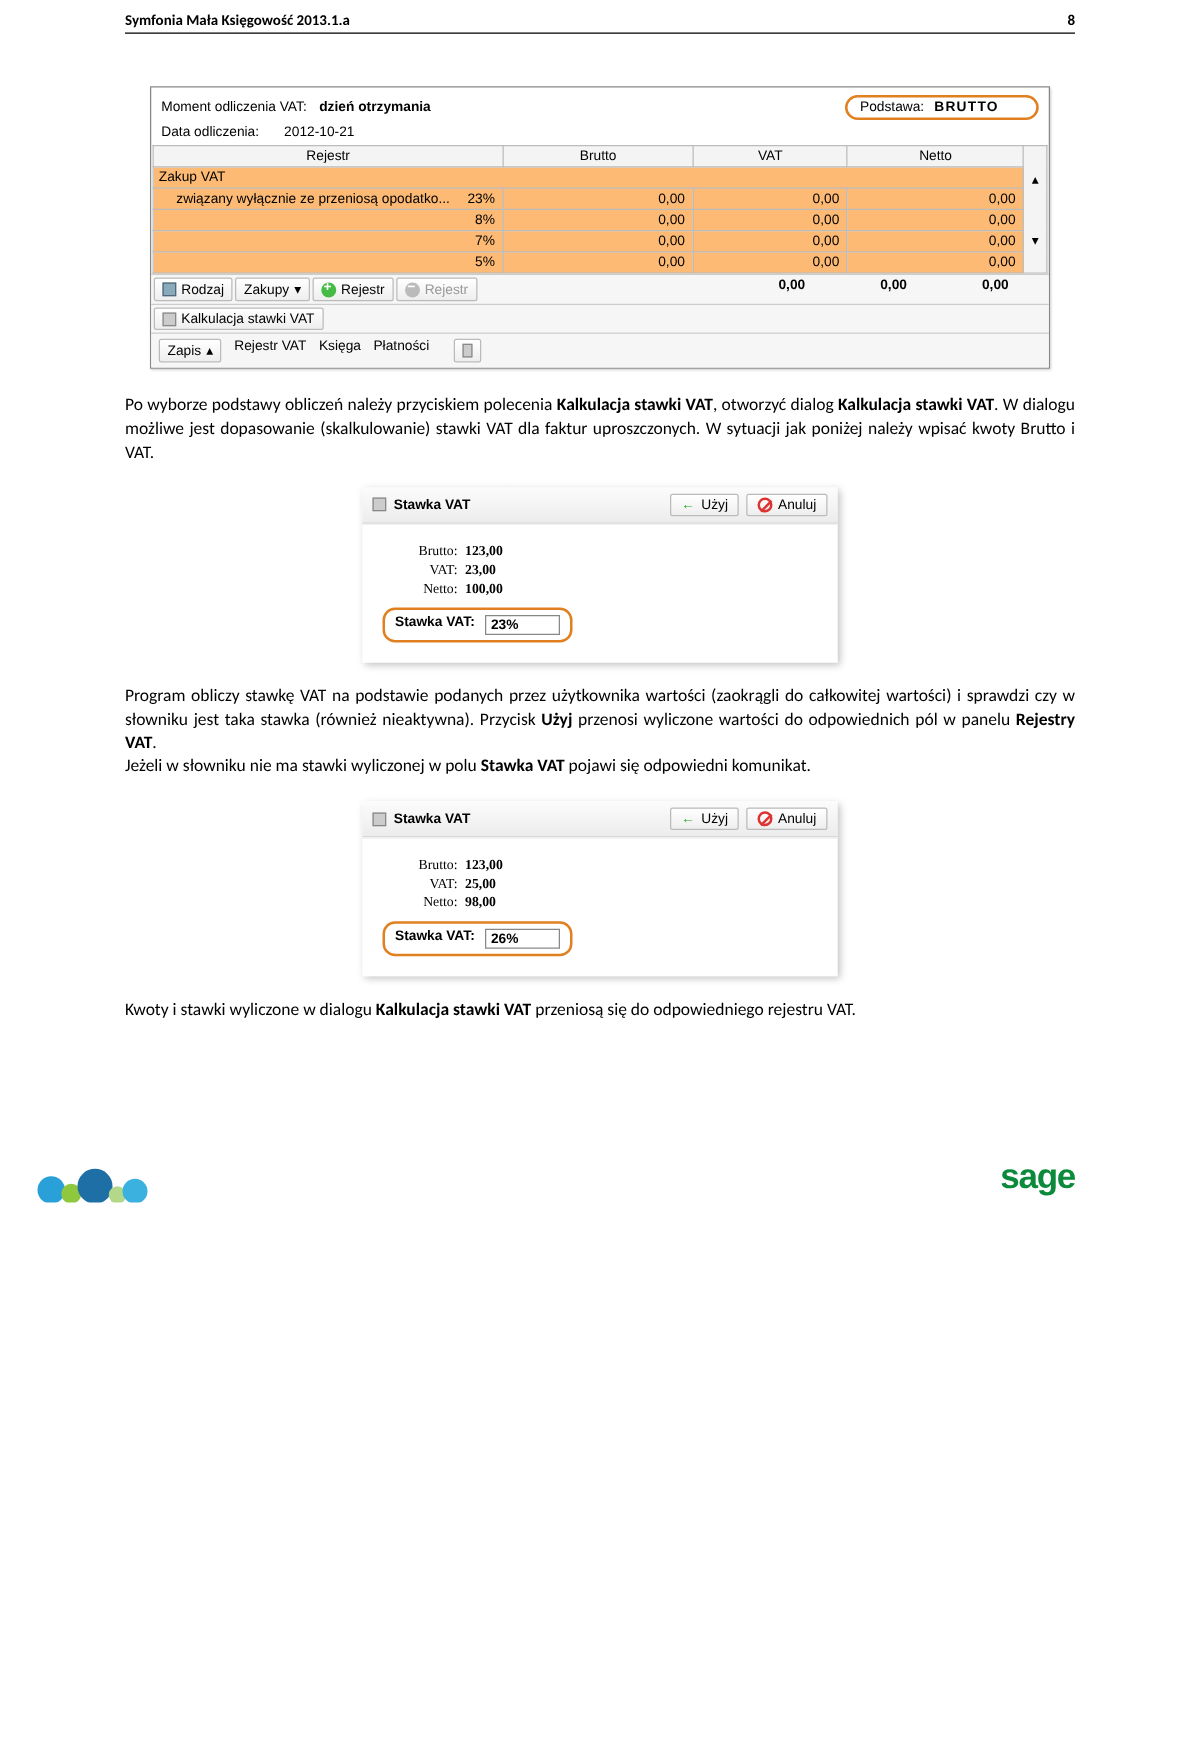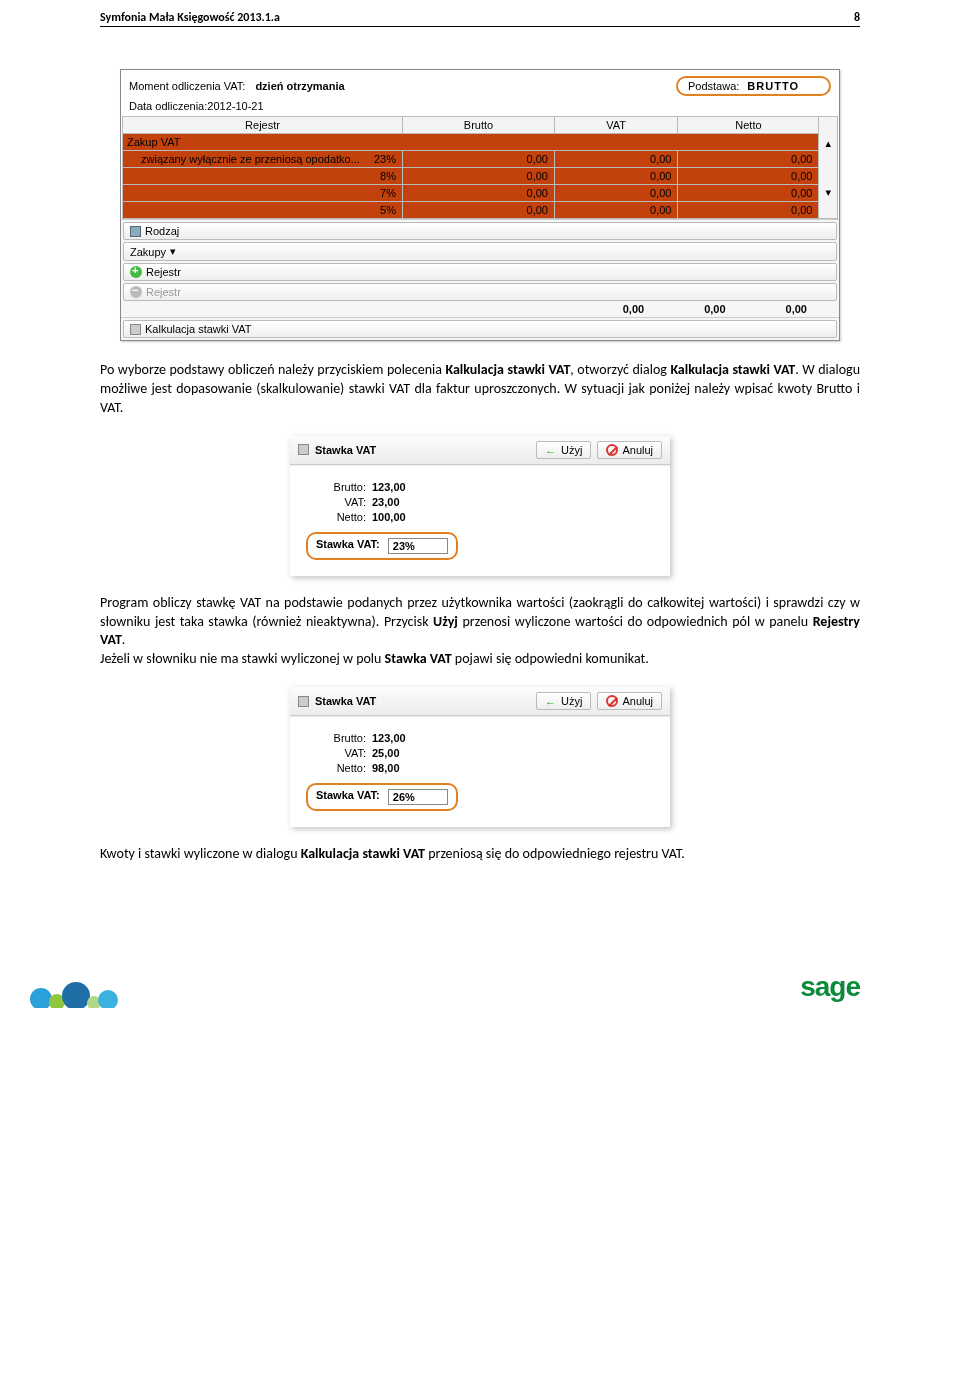--- a/index.html
+++ b/index.html
@@ -7,29 +7,29 @@
   .page { padding: 12px 100px 40px 100px; }
   .header-bar { border-bottom: 1px solid #000; margin: 10px 100px 0 100px; display: flex; justify-content: space-between; font-size: 12px; font-weight: bold; padding-bottom: 2px; text-align: center; }
 
   
   .vat-panel { border: 1px solid #888; background: #fff; margin: 30px auto 20px auto; width: 720px; font-family: Tahoma, Arial, sans-serif; font-size: 11px; position: relative; box-shadow: 1px 1px 2px rgba(0,0,0,.2); }
   .vat-top { display: flex; padding: 6px 8px 4px 8px; align-items: center; gap: 6px; }
   .vat-top .lbl { margin-right: 4px; }
   .vat-top .val { font-weight: bold; margin-right: 20px; }
   .podstawa-box { margin-left: auto; border: 2px solid #e08020; border-radius: 10px; padding: 2px 10px; display: flex; gap: 8px; align-items: center; }
   .podstawa-box .val { font-weight: bold; letter-spacing: 1px; }
-  .vat-row2 { padding: 0 8px 4px 8px; display: flex; gap: 0; }
+  .vat-row2 { padding: 0 8px 4px 8px; display: flex; gap: 20px; }
   .vat-table { width: calc(100% - 2px); border-collapse: collapse; margin: 0 1px; }
-  .vat-table th, .vat-table td { border: 1px solid #bbb; padding: 2px 6px; font-weight: normal; font-size: 11px; background: #c2410c; }
+  .vat-table th, .vat-table td { border: 1px solid #bbb; padding: 2px 6px; font-weight: normal; font-size: 11px; background: #fdba74; }
   .vat-table th { background: #f4f4f4; text-align: center; }
   .vat-table .rejhead { text-align: center; width: 280px; }
   .vat-table td.num { text-align: right; }
   .vat-table td.rate { text-align: right; width: 50px; }
   .scroll-col { width: 14px; background: #f0f0f0; }
-  .btn-bar { display: flex; gap: 2px; padding: 2px; background: #f6f6f6; border-top: 1px solid #ccc; flex-wrap: wrap; flex-direction: column; }
+  .btn-bar { display: flex; gap: 2px; padding: 2px; background: #f6f6f6; border-top: 1px solid #ccc; flex-wrap: wrap; }
   .tbtn { border: 1px solid #bbb; background: linear-gradient(#fff,#eee); padding: 2px 6px; display: inline-flex; align-items: center; gap: 4px; font-size: 11px; border-radius: 2px; cursor: pointer; }
   .tbtn.dis { color: #999; }
   .ico-sq { width: 11px; height: 11px; background: #8ab; display: inline-block; border: 1px solid #567; }
   .ico-plus { width: 12px; height: 12px; border-radius: 50%; background: #4b4; display: inline-block; position: relative; }
   .ico-plus::before { content:"+"; color:#fff; position:absolute; left:2px; top:-2px; font-weight:bold; font-size:11px;}
   .ico-minus { width: 12px; height: 12px; border-radius: 50%; background: #bbb; display: inline-block; position: relative; }
   .ico-minus::before { content:"−"; color:#fff; position:absolute; left:2px; top:-2px; font-weight:bold; font-size:11px;}
   .ico-calc { width: 11px; height: 11px; background: #ccc; display:inline-block; border:1px solid #888; }
   .btn-bar2 { display: flex; gap: 10px; padding: 4px 6px; background: #f6f6f6; border-top: 1px solid #ccc; }
   .totals-box { margin-left:auto; display:flex; gap:60px; padding-right:30px; font-weight:bold;}
@@ -41,21 +41,21 @@
   
   .stawka-dlg { width: 380px; margin: 18px auto; box-shadow: 2px 2px 6px rgba(0,0,0,.25); font-family: Tahoma, Arial, sans-serif; font-size: 11px; background: #fff; }
   .stawka-head { background: linear-gradient(#fcfcfc,#ececec); border-bottom: 1px solid #ccc; padding: 5px 8px; display: flex; align-items: center; gap: 6px; }
   .stawka-head .title { font-weight: bold; flex: 1; }
   .hbtn { border: 1px solid #bbb; background: linear-gradient(#fff,#eee); padding: 2px 8px; display: inline-flex; align-items: center; gap: 4px; border-radius: 2px; cursor:pointer;}
   .ico-green-arrow { width: 12px; height: 12px; display:inline-block; }
   .ico-green-arrow::before { content:"←"; color:#2a2; font-weight:bold; }
   .ico-red-no { width:12px; height:12px; border-radius:50%; border:2px solid #d33; display:inline-block; position:relative;}
   .ico-red-no::before { content:""; position:absolute; left:-1px; top:4px; width:12px; height:2px; background:#d33; transform:rotate(-45deg);}
   .stawka-body { padding: 12px 16px 16px 16px; background: #fff; border-top: 1px solid #eee; }
-  .field-row { display:flex; align-items:center; gap:6px; margin:3px 0; }
+  .field-row { display:flex; align-items:center; gap:6px; margin:3px 0;font-family:Liberation Serif, serif; }
   .field-row .flabel { width:60px; text-align:right; }
   .field-row .fval { font-weight:bold; }
   .rate-row { border: 2px solid #e08020; border-radius: 10px; padding: 4px 8px; display: inline-flex; gap: 8px; margin-top: 6px; }
   .rate-row .flabel2 { font-weight:bold; }
   .rate-row .rateinput { border:1px solid #888; background:#fff; padding:1px 4px; width:60px; font-weight:bold; }
   .warn-box { margin: 6px auto 0 30px; border: 2px solid #e08020; border-radius: 10px; padding: 4px 8px; display: inline-flex; align-items:flex-start; gap: 8px; max-width:280px;}
   .warn-box .wicon { width:14px; height:14px; border-radius:50%; background:#d33; display:inline-block; position:relative; flex-shrink:0; margin-top:2px;}
   .warn-box .wicon::before { content:"−"; color:#fff; position:absolute; left:3px; top:-2px; font-weight:bold;}
   .warn-box .wtext { font-size:10px; line-height:1.2; }
 
@@ -145,20 +145,29 @@
         <span>0,00</span>
         <span>0,00</span>
       </span>
     </div>
     <div class="btn-bar">
       <span class="tbtn">
           <span class="ico-calc"></span>
           <span>Kalkulacja stawki VAT</span>
         </span>
     </div>
+    <div class="btn-bar2">
+      <span class="tbtn"><span>Zapis</span> ▴</span>
+      <span>Rejestr VAT</span>
+      <span>Księga</span>
+      <span>Płatności</span>
+      <span class="tbtn" style="margin-left:10px;width:22px">
+          <span class="ico-calc"></span>
+        </span>
+    </div>
   </div>
 
   <p class="body">
     <span>Po wyborze podstawy obliczeń należy przyciskiem polecenia </span><b>Kalkulacja stawki VAT</b><span>, otworzyć dialog </span><b>Kalkulacja stawki VAT</b><span>. W dialogu możliwe jest dopasowanie (skalkulowanie) stawki VAT dla faktur uproszczonych. W sytuacji jak poniżej należy wpisać kwoty Brutto i VAT.</span>
   </p>
 
   <div class="stawka-dlg">
     <div class="stawka-head">
       <span class="ico-calc"></span>
       <span class="title">Stawka VAT</span>

